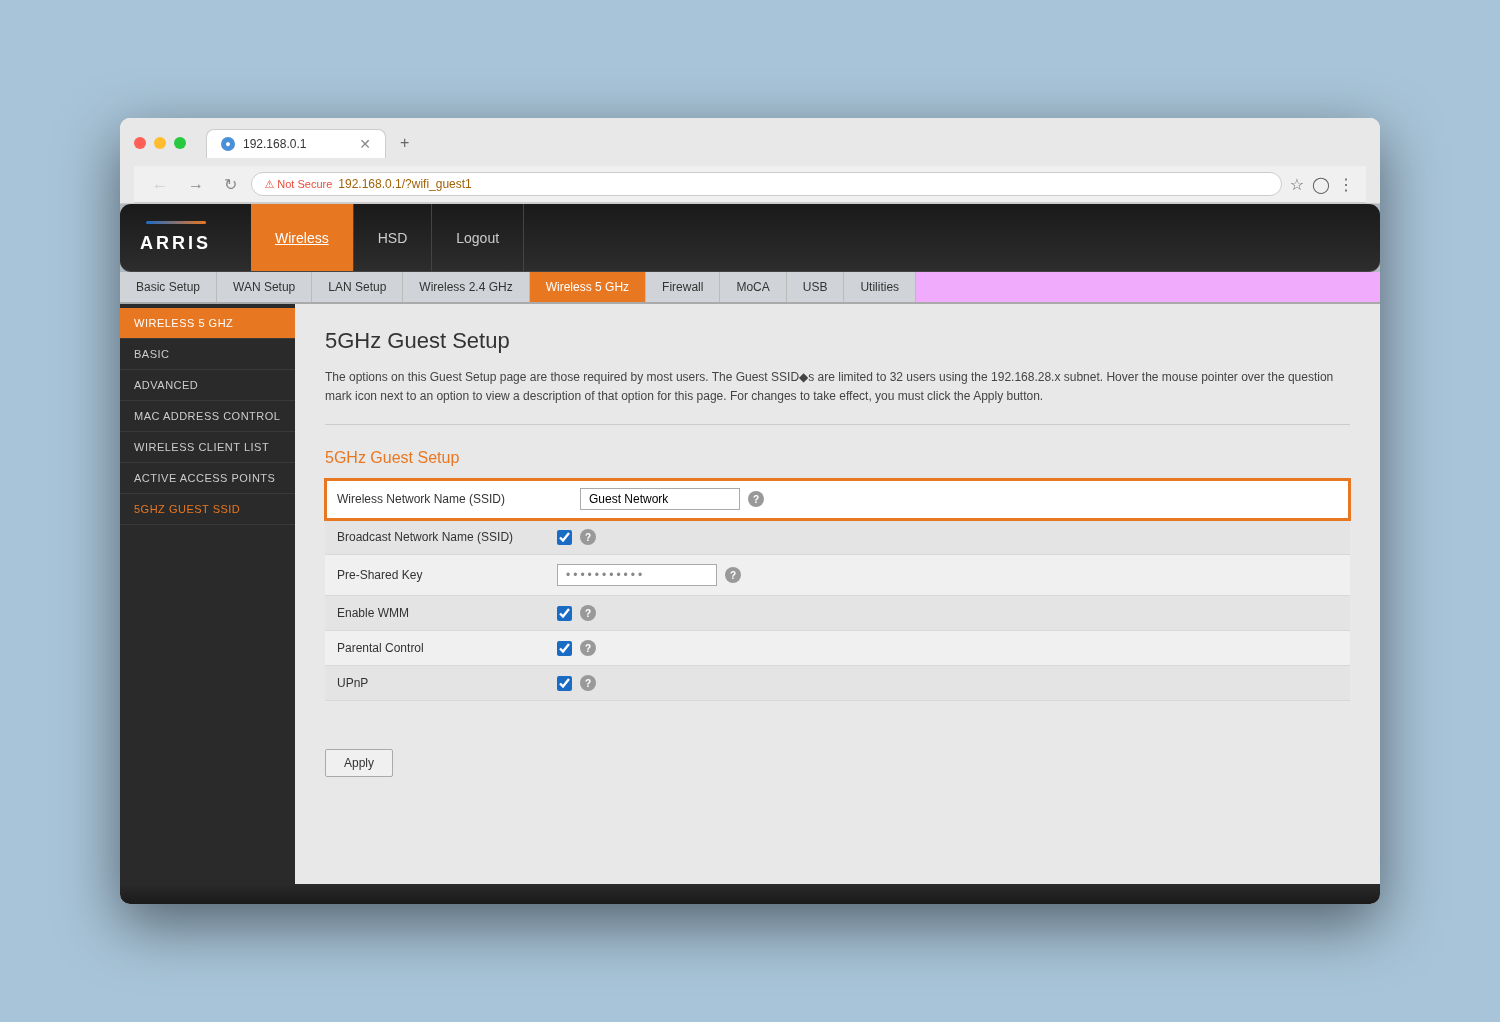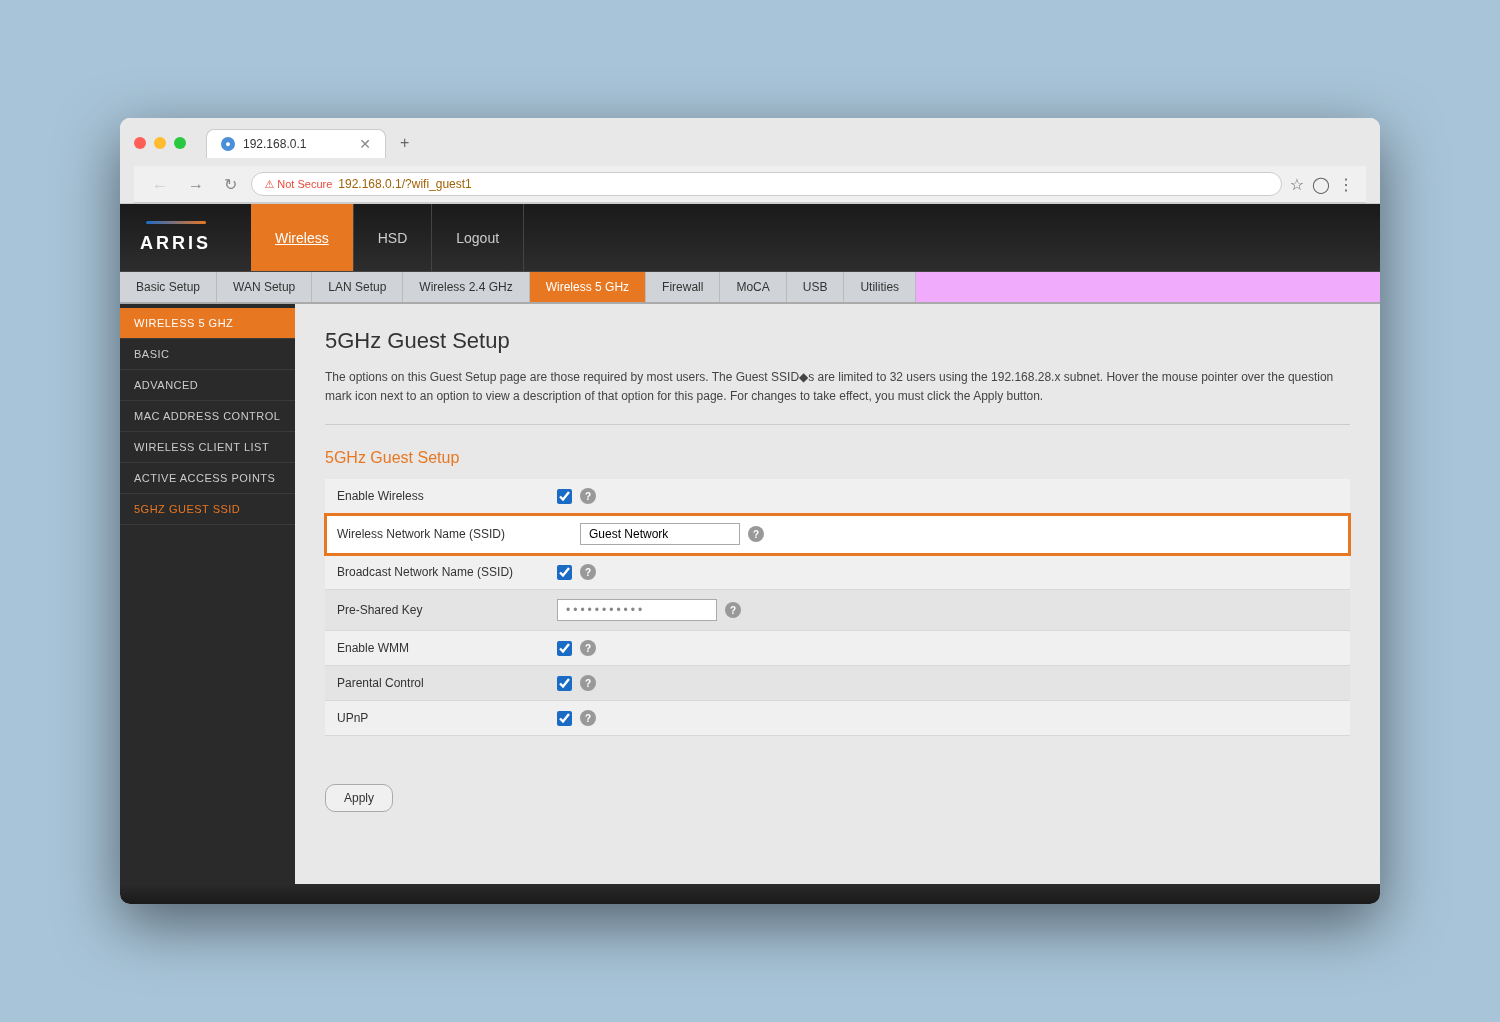--- a/index.html
+++ b/index.html
@@ -92,20 +92,21 @@
       background: #b0b8c0;
       padding: 0;
     }
     .router-header {
       background: linear-gradient(to bottom, #1a1a1a, #2d2d2d);
       display: flex;
       align-items: center;
       padding: 0 20px;
       height: 68px;
       border-bottom: 1px solid #444;
+      border-radius: 11px;
     }
     .arris-logo {
       margin-right: 40px;
       display: flex;
       flex-direction: column;
       align-items: center;
     }
     .arris-logo-text {
       color: #fff;
       font-size: 18px;
@@ -281,21 +282,21 @@
     }
 
     .apply-btn {
       margin-top: 24px;
       padding: 6px 18px;
       background: #f0f0f0;
       border: 1px solid #aaa;
       font-size: 12px;
       color: #333;
       cursor: pointer;
-      border-radius: 10px;
+      border-radius: 2px;
     }
 
     .router-footer {
       background: linear-gradient(to bottom, #2a2a2a, #1a1a1a);
       height: 20px;
     }
   </style>
 </head>
 <body>
 
@@ -413,29 +414,20 @@
 
       <div class="content-area">
         <h1 class="page-title">5GHz Guest Setup</h1>
         <p class="page-description">The options on this Guest Setup page are those required by most users. The Guest SSID◆s are limited to 32 users using the 192.168.28.x subnet. Hover the mouse pointer over the question mark icon next to an option to view a description of that option for this page. For changes to take effect, you must click the Apply button.</p>
 
         <h2 class="section-title">5GHz Guest Setup</h2>
 
         <table class="form-table">
           <tbody>
 
-            <tr>
-              <td>
-                <span>Enable Wireless</span>
-              </td>
-              <td style="display:flex; align-items:center; gap:8px;">
-                <input type="checkbox" class="form-checkbox" checked="" style="">
-                <button class="help-btn">?</button>
-              </td>
-            </tr>
 
             <tr class="highlighted-row" style="outline: 3px solid #e87722; background: #fff;">
               <td style="background:#fff;">
                 <span>Wireless Network Name (SSID)</span>
               </td>
               <td style="background:#fff; display:flex; align-items:center; gap:8px;">
                 <input type="text" class="text-input" value="Guest Network" style="">
                 <button class="help-btn">?</button>
               </td>
             </tr>

